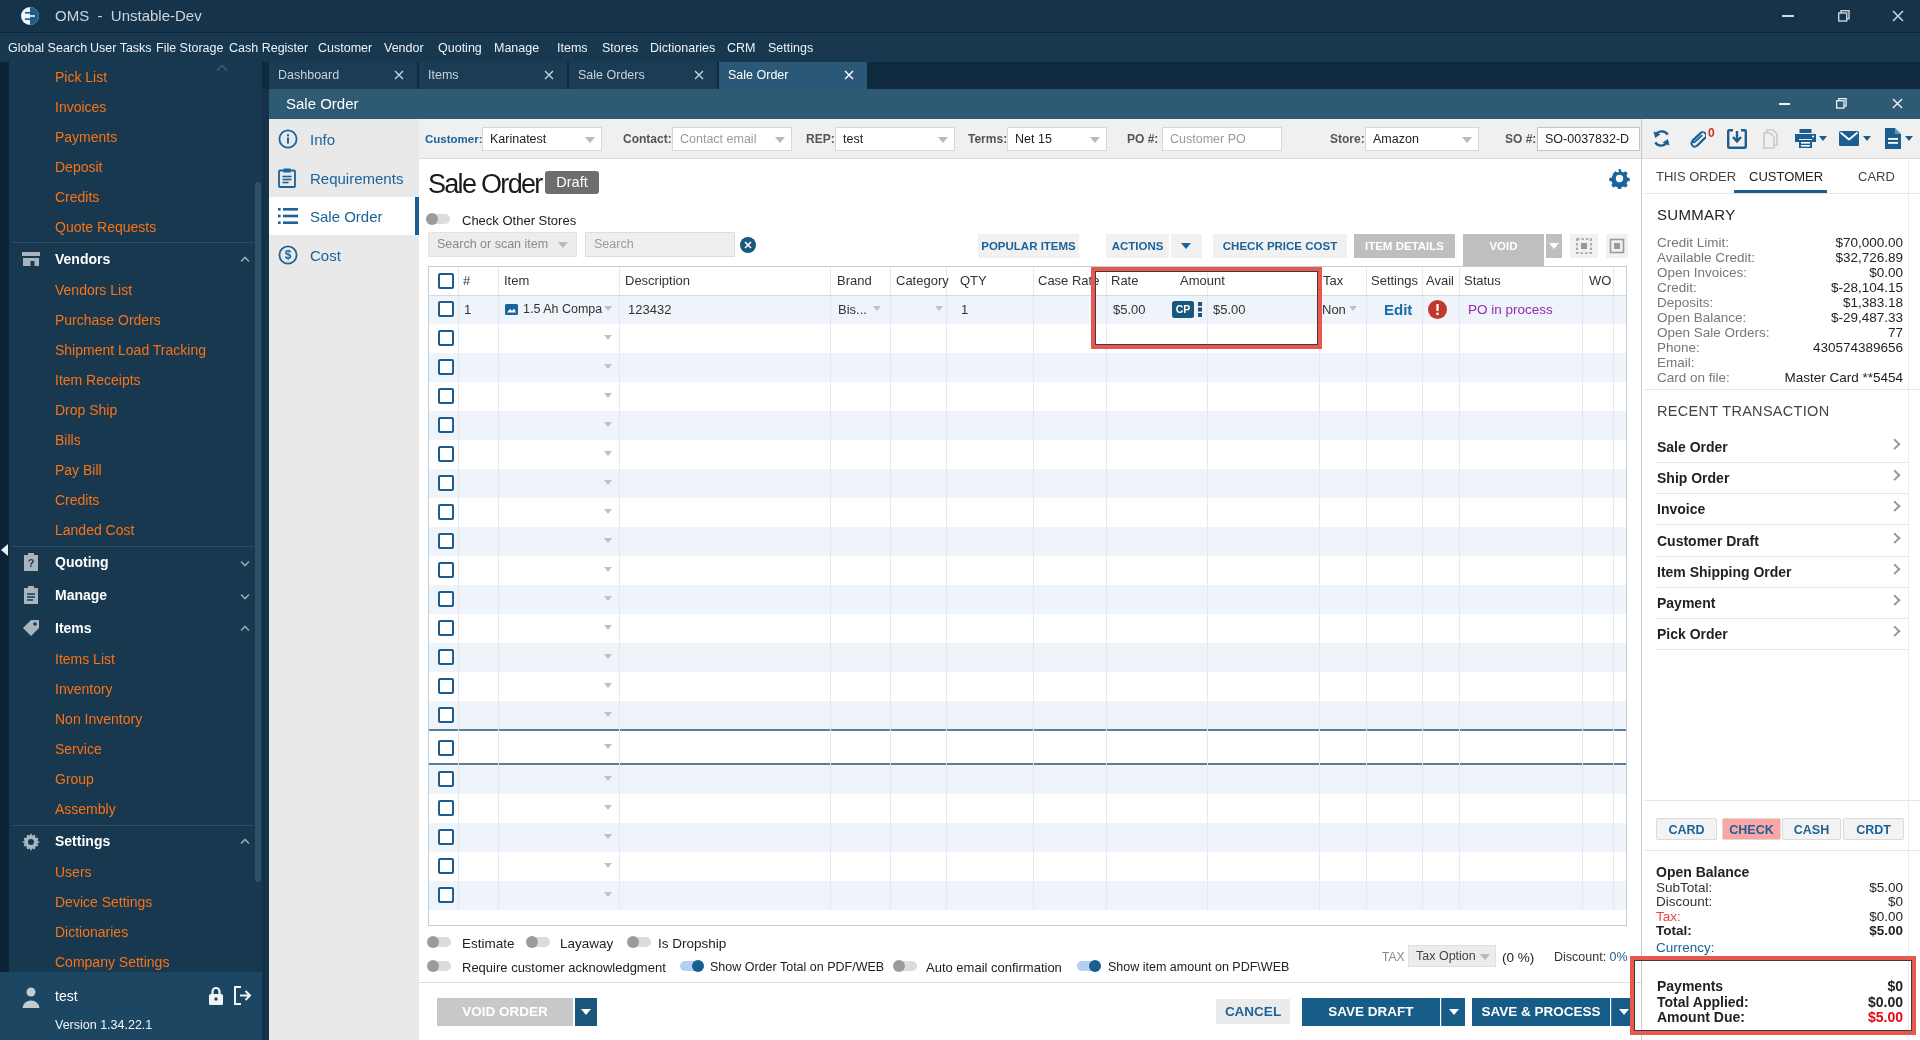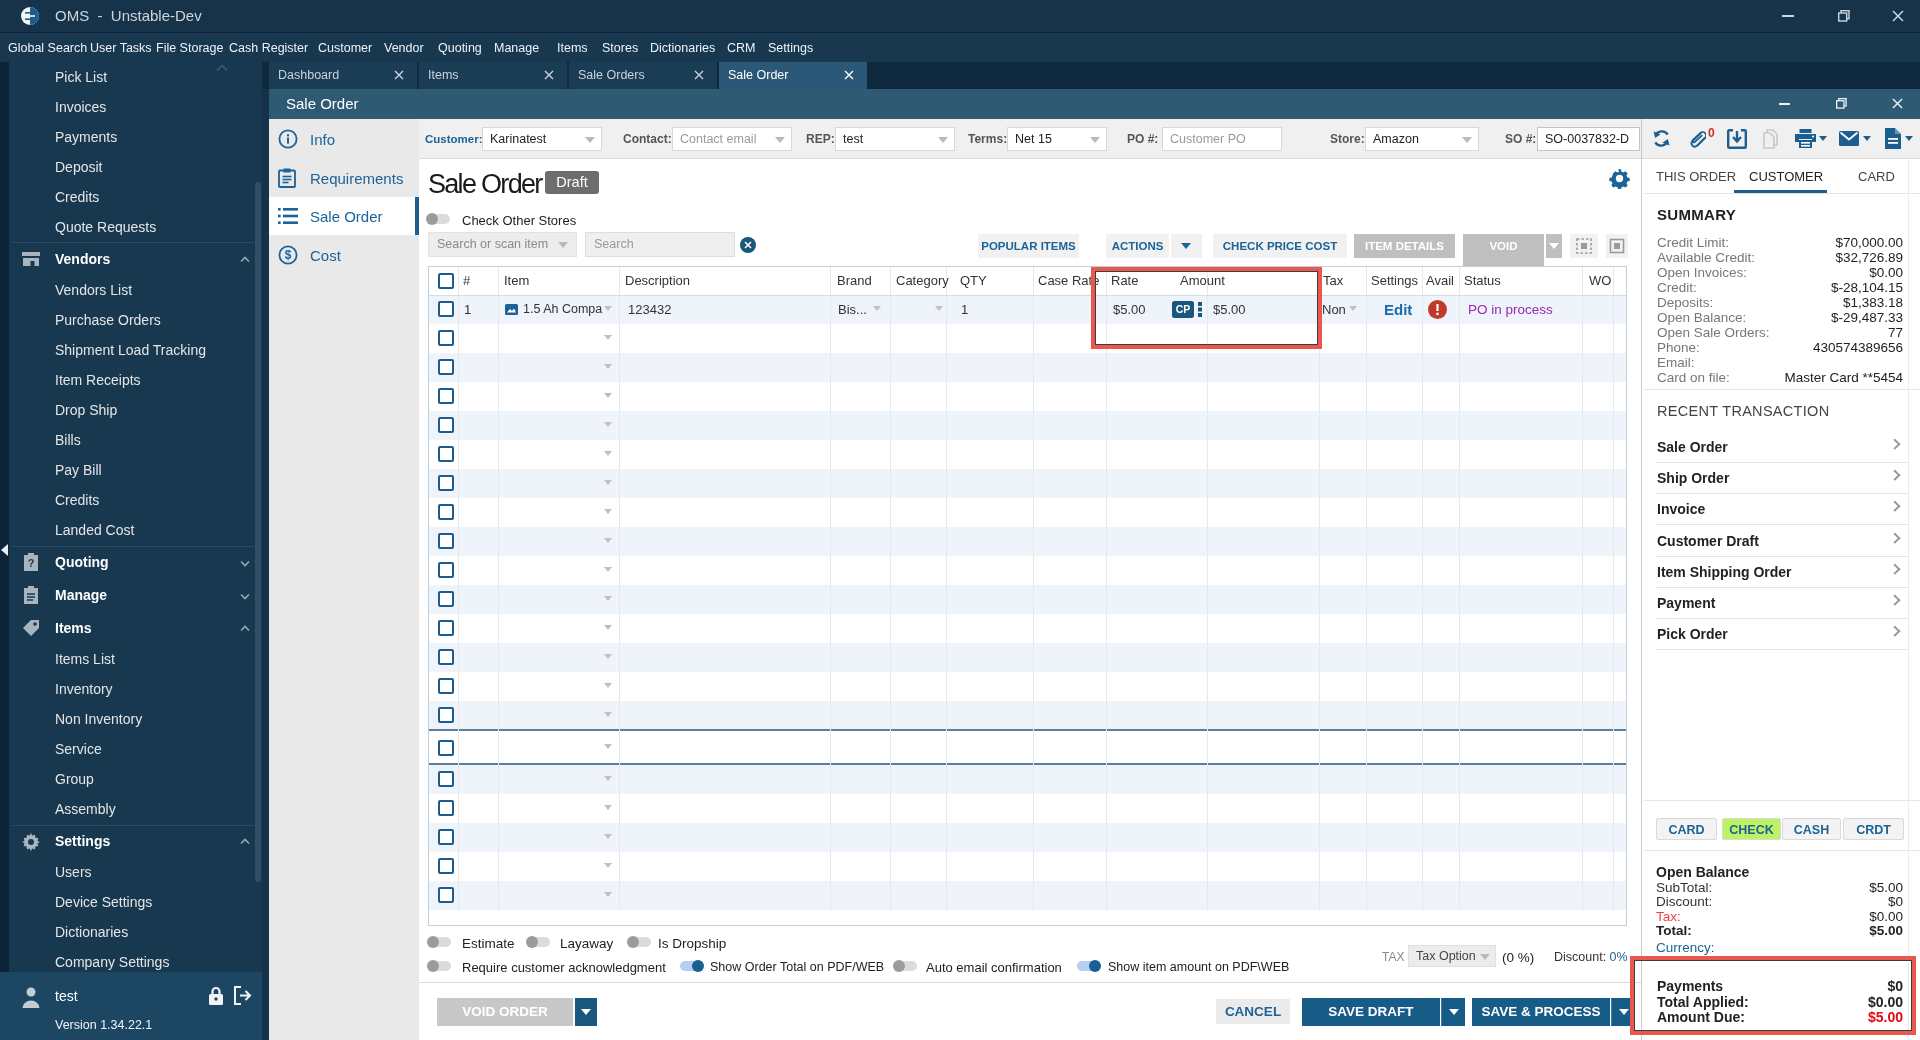--- a/index.html
+++ b/index.html
@@ -6,21 +6,21 @@
 html,body { width:1920px; height:1040px; overflow:hidden; }
 body { font-family:"Liberation Sans", sans-serif; background:#fff; position:relative; font-size:13px; color:#333; }
 .abs { position:absolute; }
 
 #titlebar { position:absolute; left:0; top:0; width:1920px; height:32px; background:#16334a; }
 #menubar { position:absolute; left:0; top:32px; width:1920px; height:30px; background:#17384f; border-top:1px solid #0d2537; }
 .menu-item { position:absolute; top:0; height:30px; line-height:30px; color:#eef3f7; font-size:12.5px; }
 
 #sidebar { position:absolute; left:0; top:62px; width:262px; height:978px; background:#17384f; }
 #sidebar .edge { position:absolute; left:0; top:0; width:9px; height:978px; background:#0d2438; }
-.sn { position:absolute; left:55px; color:#e5e5e5; font-size:14px; white-space:nowrap; transform:translateY(-50%); }
+.sn { position:absolute; left:55px; color:#f97316; font-size:14px; white-space:nowrap; transform:translateY(-50%); }
 .snh { font-weight:bold; color:#fff; }
 .sep { position:absolute; left:12px; width:242px; height:1px; background:#2b4c65; }
 .chev { position:absolute; left:239px; width:12px; height:12px; }
 .sicon { position:absolute; left:21px; width:20px; height:20px; transform:translateY(-50%); }
 #userarea { position:absolute; left:0; top:910px; width:262px; height:68px; background:#1d4663; }
 
 #sbthumb { position:absolute; left:255px; top:120px; width:6px; height:700px; background:#2e506a; border-radius:3px; }
 
 #tabstrip { position:absolute; left:262px; top:62px; width:1658px; height:27px; background:#0f2a3f; }
 .tab { position:absolute; top:0; height:27px; width:148px; background:#1a3c55; color:#c9d3da; font-size:12.5px; line-height:27px; padding-left:9px; }
@@ -532,21 +532,21 @@
     </svg>
   <span class="car abs" style="left:263px;top:17px;border-top-color:#1b5e8f;border-left-width:4px;border-right-width:4px;border-top-width:5px"></span>
 </div>
 <div id="vdivider"></div>
 <div id="rpanel">
   <span class="rtab" style="left:12px">THIS ORDER</span>
   <span class="rtab" style="left:105px;color:#222">CUSTOMER</span>
   <span class="rtab" style="left:214px">CARD</span>
   <div class="hline" style="left:0;top:33px;width:276px"></div>
   <div class="abs" style="left:90px;top:30px;width:93px;height:3px;background:#1b5e8f"></div>
-  <span class="abs" style="left:13px;top:46px;font-size:15px;font-weight:bold;color:#222;letter-spacing:0.3px">SUMMARY</span>
+  <span class="abs" style="left:13px;top:46px;font-size:15px;font-weight:normal;color:#222;letter-spacing:0.3px">SUMMARY</span>
   <div class="kv" style="top:82px">Credit Limit:</div>
     <div class="kval" style="top:82px">$70,000.00</div>
   <div class="kv" style="top:97px">Available Credit:</div>
     <div class="kval" style="top:97px">$32,726.89</div>
   <div class="kv" style="top:112px">Open Invoices:</div>
     <div class="kval" style="top:112px">$0.00</div>
   <div class="kv" style="top:127px">Credit:</div>
     <div class="kval" style="top:127px">$-28,104.15</div>
   <div class="kv" style="top:142px">Deposits:</div>
     <div class="kval" style="top:142px">$1,383.18</div>
@@ -577,21 +577,21 @@
     <div class="rchev" style="top:408px"></div>
   <div class="hline" style="left:12px;top:427px;width:252px"></div>
   <div class="rtitem" style="top:443px">Payment</div>
     <div class="rchev" style="top:439px"></div>
   <div class="hline" style="left:12px;top:458px;width:252px"></div>
   <div class="rtitem" style="top:474px">Pick Order</div>
     <div class="rchev" style="top:470px"></div>
   <div class="hline" style="left:12px;top:489px;width:252px"></div>
   <div class="hline" style="left:0;top:640px;width:276px"></div>
   <div class="btn" style="left:12px;top:658px;width:61px;height:22px;line-height:22px;font-size:12.5px;background:#f3f3f3;border:1px solid #dadada;border-radius:2px;color:#1b6398">CARD</div>
-  <div class="btn" style="left:78px;top:658px;width:59px;height:22px;line-height:22px;font-size:12.5px;background:#bef264;border:1px solid #dadada;border-radius:2px;color:#1b6398">CHECK</div>
+  <div class="btn" style="left:78px;top:658px;width:59px;height:22px;line-height:22px;font-size:12.5px;background:#fca5a5;border:1px solid #dadada;border-radius:2px;color:#1b6398">CHECK</div>
   <div class="btn" style="left:138px;top:658px;width:59px;height:22px;line-height:22px;font-size:12.5px;background:#f3f3f3;border:1px solid #dadada;border-radius:2px;color:#1b6398">CASH</div>
   <div class="btn" style="left:199px;top:658px;width:61px;height:22px;line-height:22px;font-size:12.5px;background:#f3f3f3;border:1px solid #dadada;border-radius:2px;color:#1b6398">CRDT</div>
   <div class="hline" style="left:0;top:690px;width:276px"></div>
   <span class="abs" style="left:12px;top:704px;font-size:14px;font-weight:bold;color:#222">Open Balance</span>
   <div class="kv" style="top:727px;color:#333;left:12px">SubTotal:</div>
     <div class="kval" style="top:727px">$5.00</div>
   <div class="kv" style="top:741px;color:#333;left:12px">Discount:</div>
     <div class="kval" style="top:741px">$0</div>
   <div class="kv" style="top:756px;color:#ef4444;left:12px">Tax:</div>
     <div class="kval" style="top:756px">$0.00</div>

